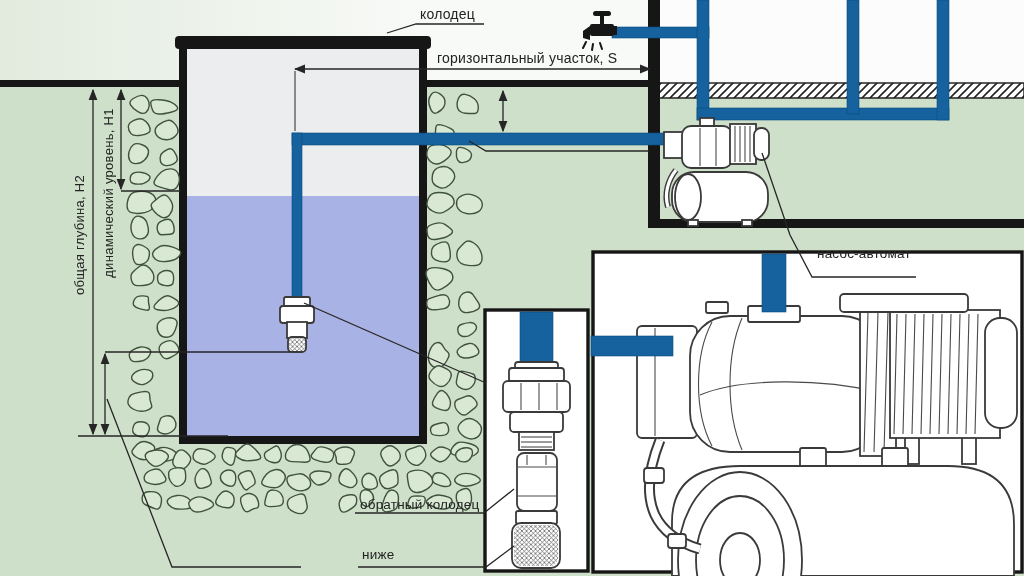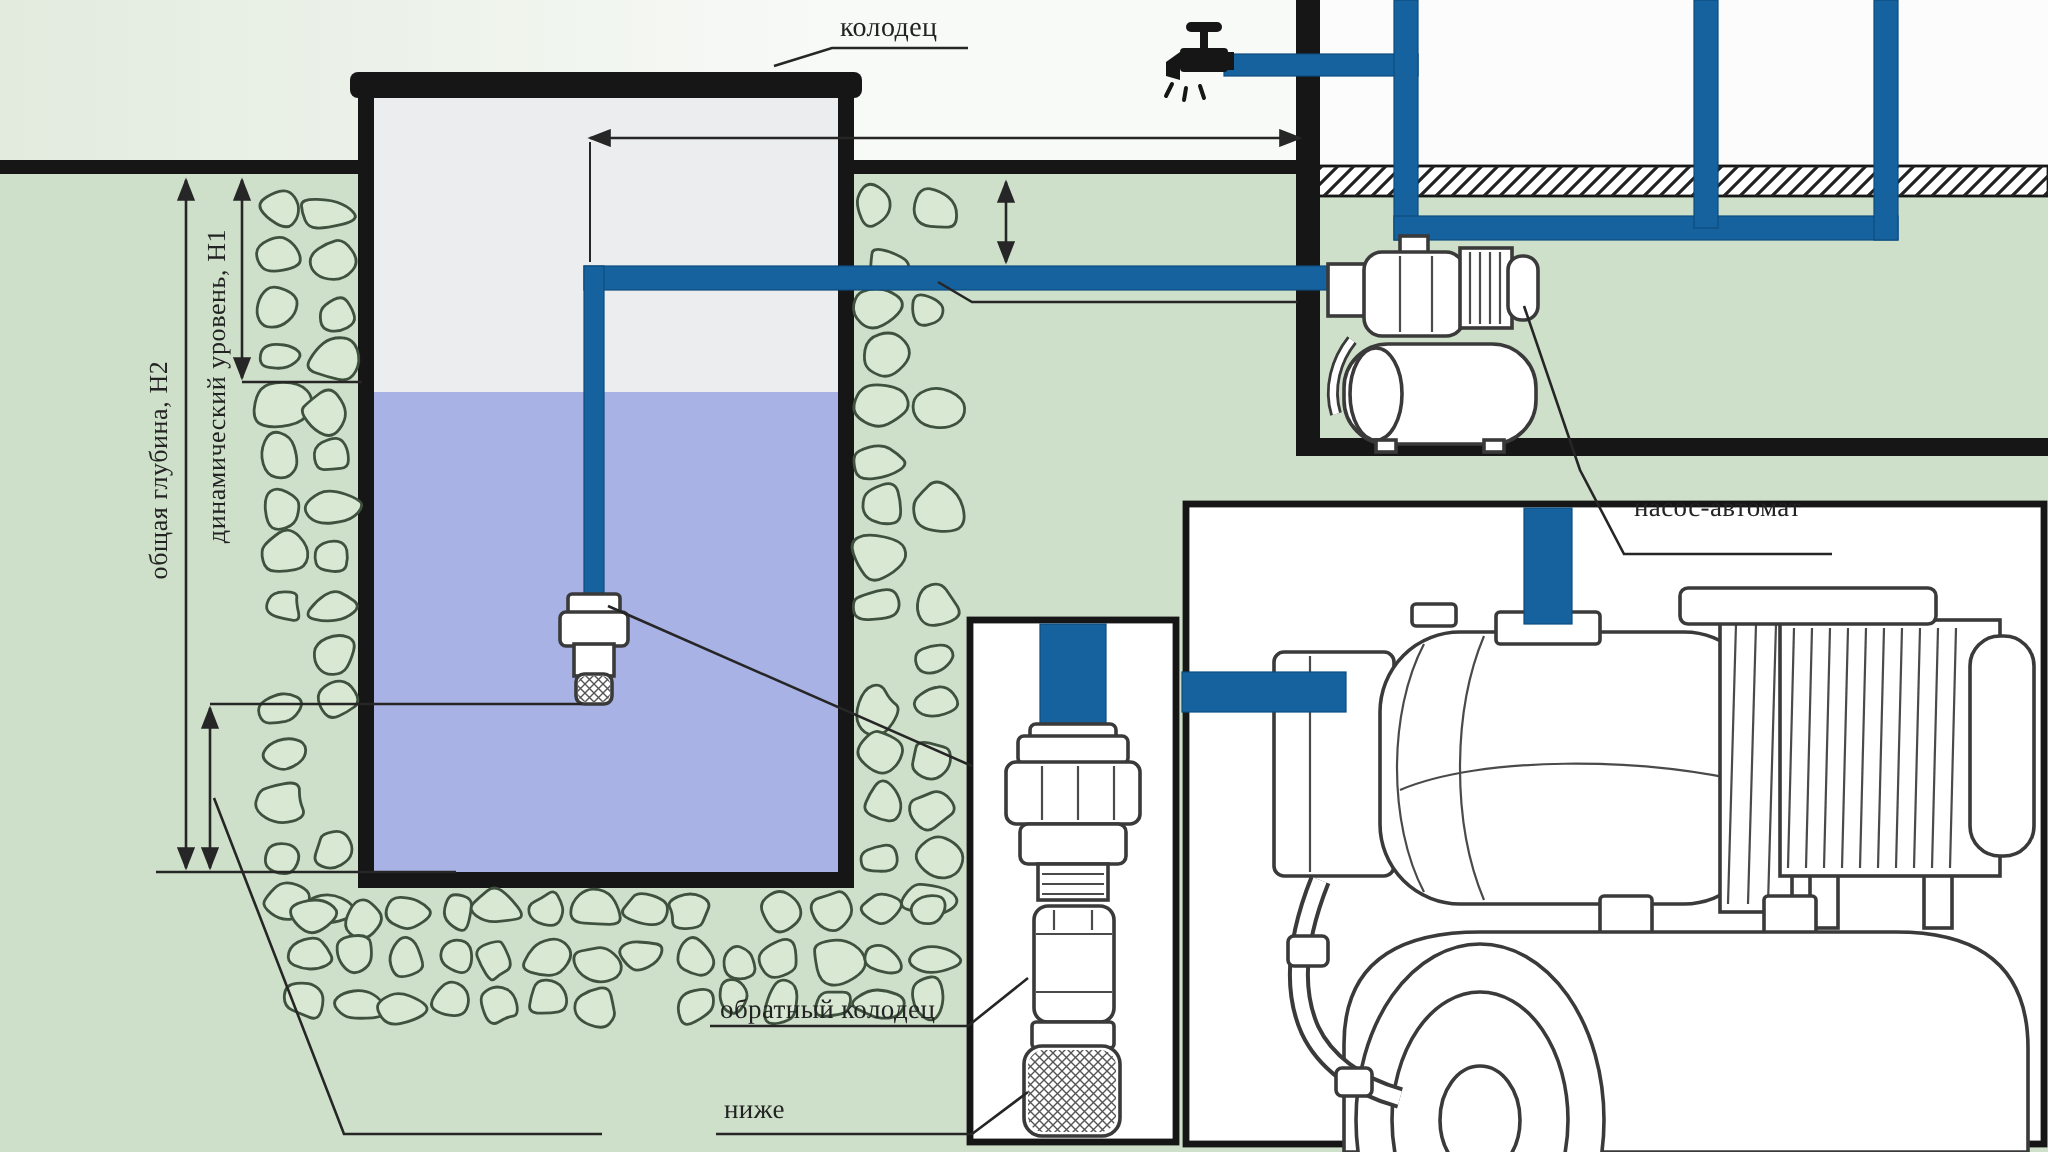--- a/index.html
+++ b/index.html
@@ -3,21 +3,21 @@
 <meta charset="utf-8">
 <style>
   :root{
     --pipe:#15629e; --water:#a9b2e4; --ground:#cfe0ca; --stone:#d9e8d3;
     --line:#1c1c1c; --wellInterior:#ecedef; --house:#fcfcfc; --ink:#232323;
   }
   html,body{margin:0;padding:0;background:#888;}
   .canvas{
     position:relative;width:1024px;height:576px;overflow:hidden;
     background:var(--ground);
-    font-family:Liberation Serif, serif;
+    font-family:Liberation Sans, sans-serif;
     color:var(--ink);
   }
   svg{position:absolute;left:0;top:0;}
   .lbl{
     position:absolute;font-size:13.5px;line-height:17px;letter-spacing:.2px;
     color:var(--ink);white-space:pre-line;
   }
   .lbl.big{font-size:14px;}
   .lbl.rot{
     transform:translate(-50%,-50%) rotate(-90deg);
@@ -343,18 +343,19 @@
     <path d="M469,141 L486,151 L649,151"></path>
     <path d="M107,399 L172,567 L301,567"></path>
     <path d="M355,513 L484,513 L514,489"></path>
     <path d="M358,567 L486,567 L514,546"></path>
     <path d="M304,303 L486,383"></path>
     <path d="M762,153 L790,235 L812,277 L916,277"></path>
   </g>
 </svg>
 
 <div class="lbl big" style="left:420px;top:6px">колодец</div>
+<div class="lbl big" style="left:437px;top:50px">горизонтальный участок, S</div>
 <div class="lbl" style="left:817px;top:245px">насос-автомат</div>
 <div class="lbl" style="left:360px;top:496px">обратный колодец</div>
 <div class="lbl" style="left:362px;top:546px">ниже</div>
 <div class="lbl rot" style="left:79px;top:235px">общая глубина, H2</div>
 <div class="lbl rot" style="left:108px;top:193px">динамический уровень, H1</div>
 </div>
 
 </body></html>

